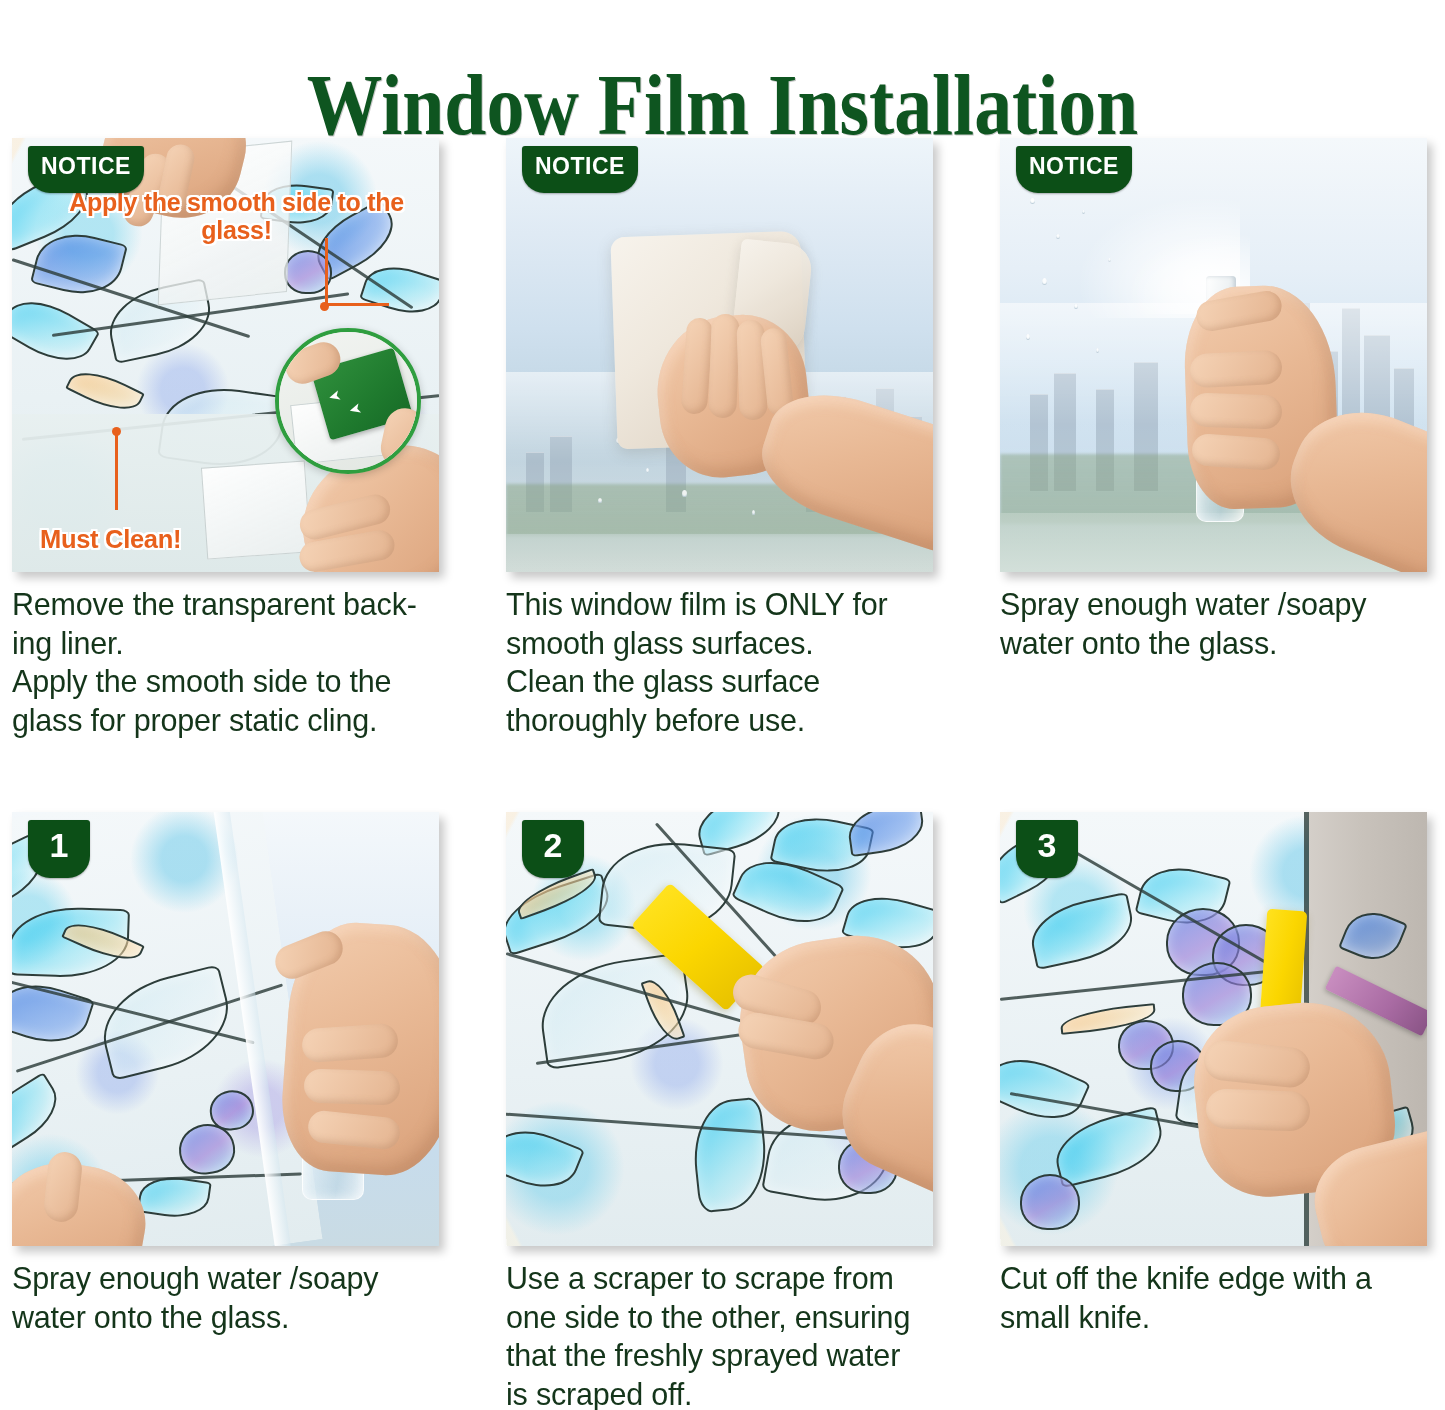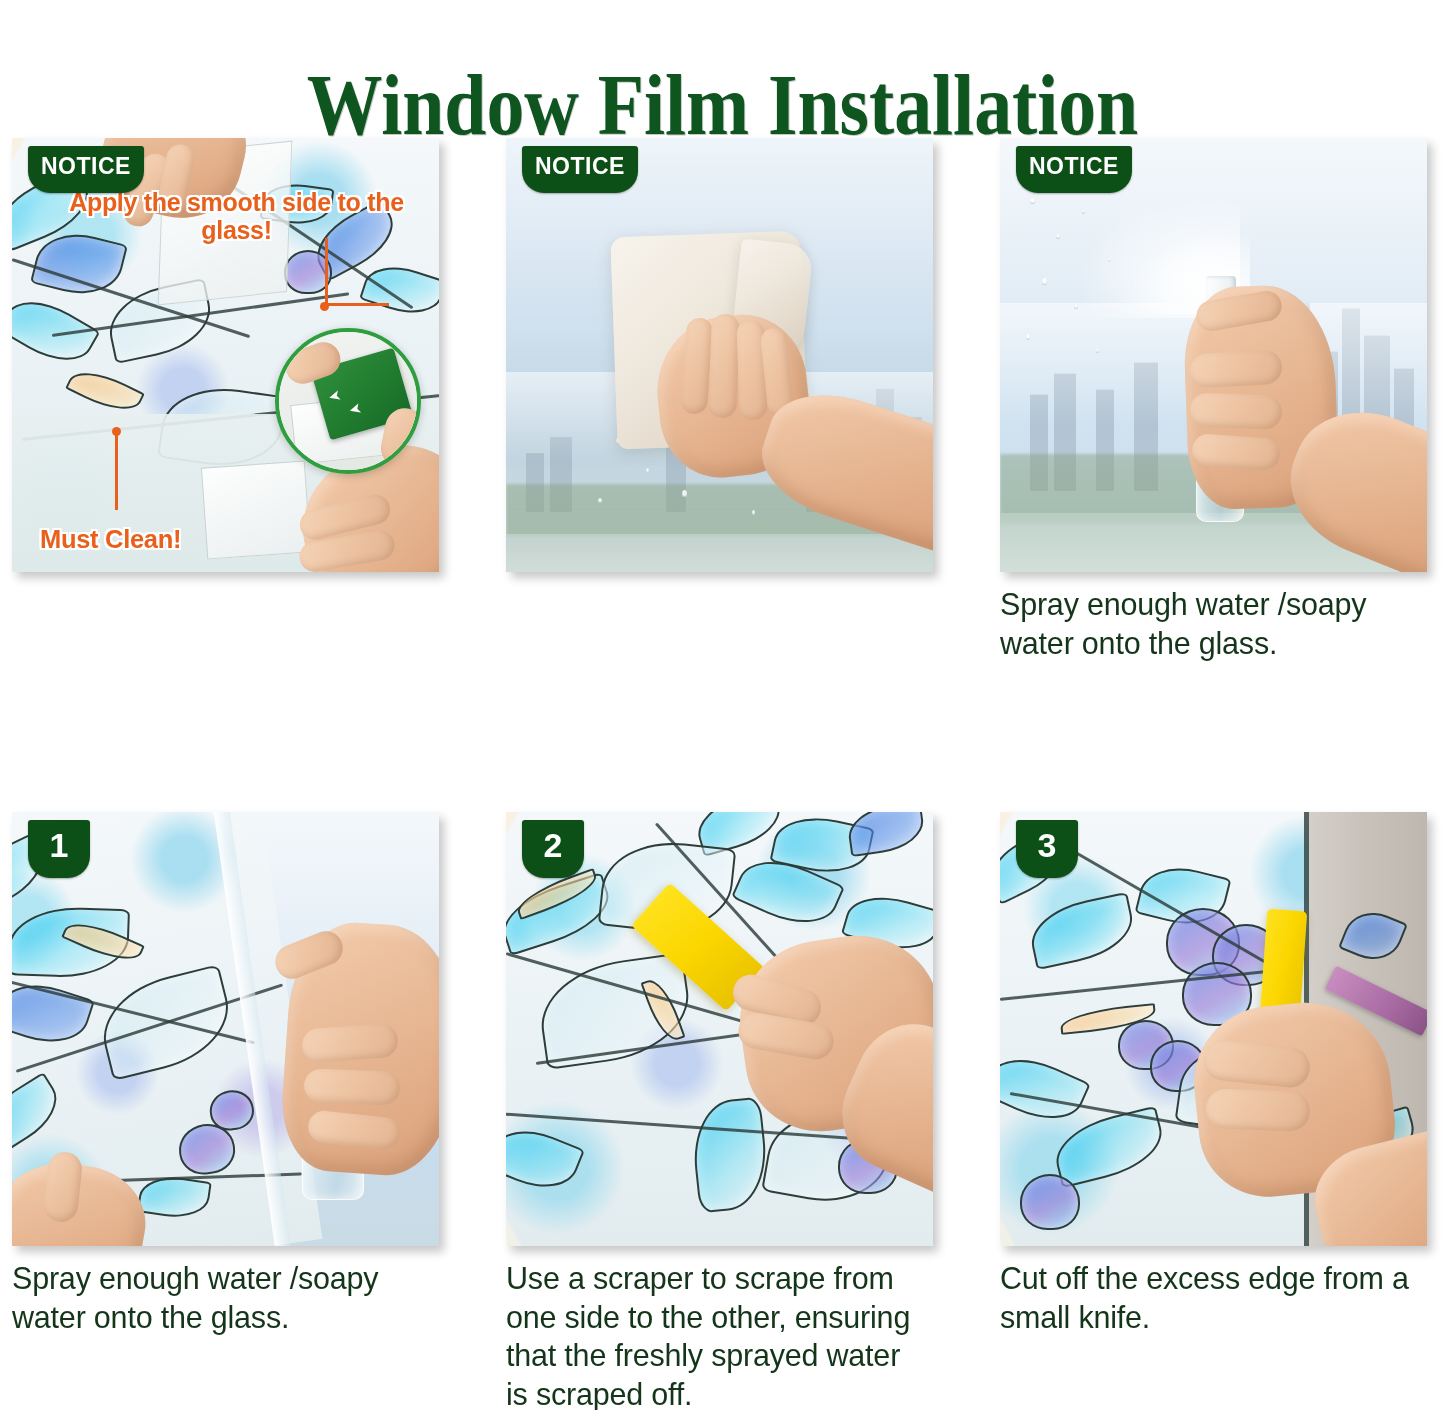--- a/index.html
+++ b/index.html
@@ -386,20 +386,24 @@
 side to the glass!</div>
         <div class="leader elbow"></div>
         <div class="dot d1"></div>
 
         <div class="callout must">Must Clean!</div>
         <div class="leader vert"></div>
         <div class="dot d2"></div>
 
         <div class="badge notice">NOTICE</div>
       </div>
+      <div class="caption">Remove the transparent back-
+ing liner.
+Apply the smooth side to the
+glass for proper static cling.</div>
     </div>
 
     <div class="cell c1">
       <div class="photo">
         <div class="sky"></div>
         <div class="city">
           <div class="bldg" style="left:300px;width:20px;height:46%;"></div>
           <div class="bldg" style="left:324px;width:16px;height:58%;"></div>
           <div class="bldg" style="left:344px;width:22px;height:40%;"></div>
           <div class="bldg" style="left:370px;width:18px;height:62%;"></div>
@@ -425,20 +429,24 @@
 
         <div class="hand" style="left:152px;top:178px;width:150px;height:160px;transform:rotate(-6deg);"></div>
         <div class="finger" style="left:178px;top:180px;width:26px;height:96px;transform:rotate(4deg);"></div>
         <div class="finger" style="left:204px;top:176px;width:28px;height:104px;transform:rotate(2deg);"></div>
         <div class="finger" style="left:232px;top:182px;width:28px;height:100px;transform:rotate(-2deg);"></div>
         <div class="finger" style="left:258px;top:190px;width:26px;height:88px;transform:rotate(-6deg);"></div>
         <div class="hand" style="left:256px;top:268px;width:210px;height:120px;border-radius:40% 10% 10% 40%;transform:rotate(18deg);"></div>
 
         <div class="badge notice">NOTICE</div>
       </div>
+      <div class="caption">This window film is ONLY for
+smooth glass surfaces.
+Clean the glass surface
+thoroughly before use.</div>
     </div>
 
     <div class="cell c2">
       <div class="photo">
         <div class="sky bright"></div>
         <div class="city" style="height:62%;">
           <div class="bldg" style="left:270px;width:20px;height:60%;"></div>
           <div class="bldg" style="left:294px;width:16px;height:72%;"></div>
           <div class="bldg" style="left:314px;width:24px;height:52%;"></div>
           <div class="bldg" style="left:342px;width:18px;height:68%;"></div>
@@ -612,17 +620,17 @@
         <div class="squeegee" style="right:124px;top:98px;width:40px;height:124px;transform:rotate(4deg);"></div>
         <div class="knife" style="right:-6px;top:176px;width:108px;height:26px;transform:rotate(26deg);"></div>
 
         <div class="hand" style="left:196px;top:192px;width:196px;height:190px;border-radius:40% 44% 34% 36%;transform:rotate(-6deg);"></div>
         <div class="finger" style="left:204px;top:232px;width:106px;height:40px;transform:rotate(6deg);"></div>
         <div class="finger" style="left:206px;top:278px;width:104px;height:40px;transform:rotate(2deg);"></div>
         <div class="hand" style="right:-40px;bottom:-26px;width:150px;height:130px;border-radius:40% 10% 10% 40%;transform:rotate(-14deg);"></div>
 
         <div class="badge num">3</div>
       </div>
-      <div class="caption">Cut off the excess edge from a
+      <div class="caption">Cut off the knife edge with a
 small knife.</div>
     </div>
   </div>
 </div>
 
 </body></html>

